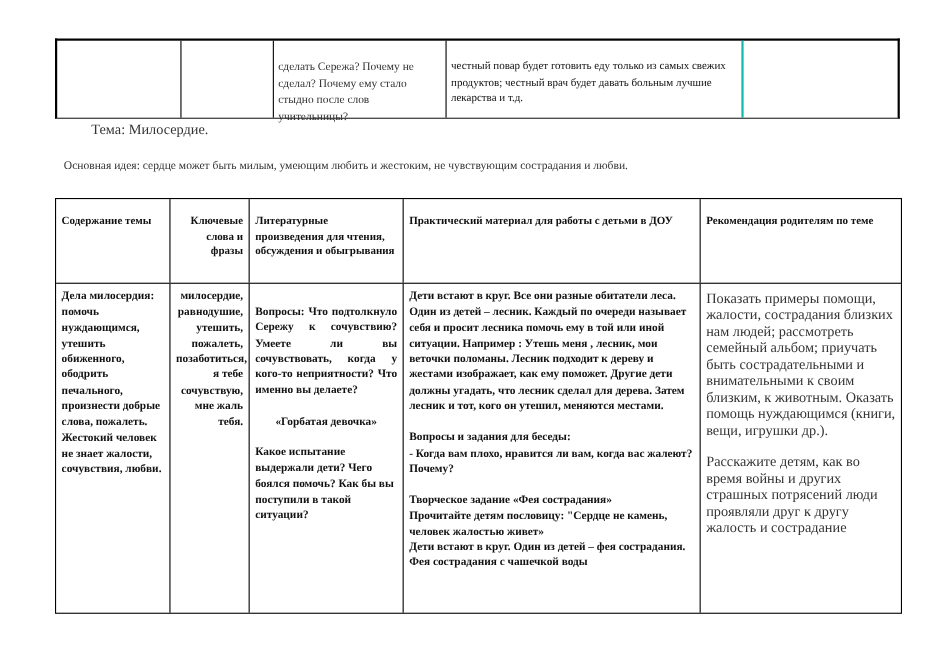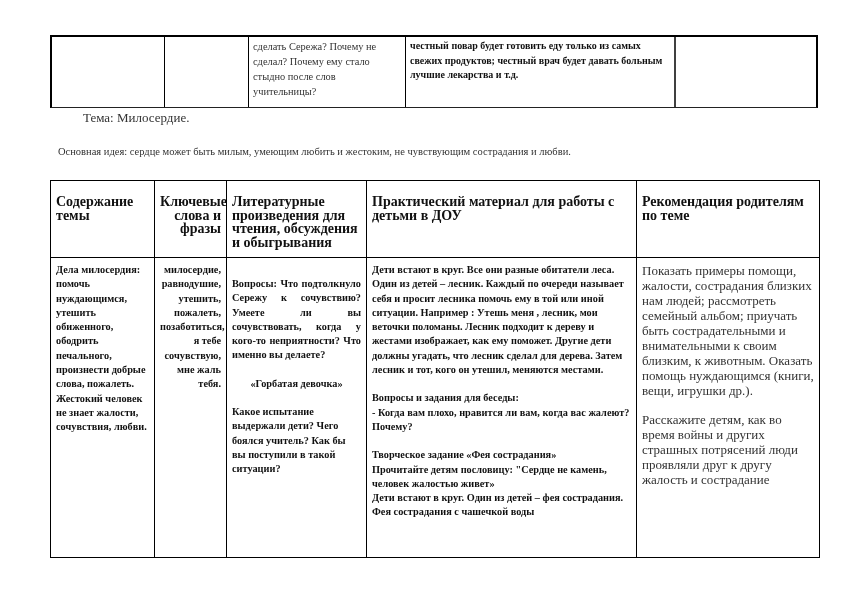--- a/index.html
+++ b/index.html
@@ -3,46 +3,46 @@
 <meta charset="utf-8">
 <style>
   html, body { margin: 0; padding: 0; background: #ffffff; }
   body { width: 842px; height: 595px; position: relative; overflow: hidden;
          font-family: "Liberation Serif", "DejaVu Serif", serif; color: #111; }
   .page { position: absolute; left: 0; top: 0; width: 842px; height: 595px; }
 
   
   .top-table { position: absolute; left: 50px; top: 35px; width: 768px; height: 73px;
                border: 2px solid #000; border-bottom: 1.5px solid #222; box-sizing: border-box; display: flex; }
-  .top-table .c { box-sizing: border-box; height: 100%; border-right: 1px solid #000; padding: 2px 4px;
+  .top-table .c { box-sizing: border-box; height: 100%; border-right: 1px solid #000; padding: 17px 4px;
                   font-size: 10.4px; line-height: 15px; }
   .top-table .c:last-child { border-right: none; }
   .top-table .c1 { width: 113px; border-right: 1.5px solid #000; }
   .top-table .c2 { width: 84px; }
   .top-table .c3 { width: 157px; color: #333; }
-  .top-table .c4 { width: 270px; font-weight: bold; font-size: 10px; line-height: 14.5px; border-right: 2px solid #404040; }
+  .top-table .c4 { width: 270px; font-weight: normal; font-size: 10px; line-height: 14.5px; border-right: 2px solid #14b8a6; }
   .top-table .c5 { flex: 1; }
 
   .theme { position: absolute; left: 58px; top: 110px; font-size: 13px; color: #333; margin-left: 25px; }
   .idea  { position: absolute; left: 58px; top: 146px; font-size: 10.5px; color: #333; }
 
   
   .main-table { position: absolute; left: 50px; top: 180px; width: 770px; height: 378px;
                 border: 1.5px solid #000; box-sizing: border-box; }
   .row { display: flex; box-sizing: border-box; }
   .hdr { height: 77px; border-bottom: 1px solid #000; }
   .body-row { height: 299px; }
   .cell { box-sizing: border-box; border-right: 1px solid #000; padding: 5px 5px; font-size: 10.3px; line-height: 14.3px; overflow: hidden; }
   .cell:last-child { border-right: none; }
   .w1 { width: 104px; }
   .w2 { width: 72px; text-align: right; }
   .w3 { width: 140px; }
   .w4 { width: 270px; }
   .w5 { flex: 1; }
-  .hdr .cell { font-weight: bold; padding-top: 14px; font-size: 14px; line-height: 13.5px; }
+  .hdr .cell { font-weight: bold; padding-top: 14px; font-size: 10px; line-height: 13.5px; }
   .bold { font-weight: bold; }
   .light { color: #333; font-weight: normal; font-size: 13px; line-height: 15px; }
   .p { margin: 0; }
   .gap { height: 14px; }
   .justify { text-align: justify; }
   .center { text-align: center; }
 </style>
 </head>
 <body>
 
@@ -74,21 +74,21 @@
 
       <div class="cell w3 bold">
         <div class="gap"></div>
         <p class="p justify">
           <span>Вопросы:</span>
           <span>Что подтолкнуло Сережу к сочувствию? Умеете ли вы сочувствовать, когда у кого-то неприятности? Что именно вы делаете?</span>
         </p>
         <div class="gap"></div>
         <p class="p center">«Горбатая девочка»</p>
         <div class="gap"></div>
-        <p class="p">Какое испытание выдержали дети? Чего боялся учитель? Как бы вы поступили в такой ситуации?</p>
+        <p class="p">Какое испытание выдержали дети? Чего боялся помочь? Как бы вы поступили в такой ситуации?</p>
       </div>
 
       <div class="cell w4 bold">
         <p class="p">Дети встают в круг. Все они разные обитатели леса. Один из детей – лесник. Каждый по очереди называет себя и просит лесника помочь ему в той или иной ситуации. Например : Утешь меня , лесник, мои веточки поломаны. Лесник подходит к дереву и жестами изображает, как ему поможет. Другие дети должны угадать, что лесник сделал для дерева. Затем лесник и тот, кого он утешил, меняются местами.</p>
         <div class="gap"></div>
         <p class="p">Вопросы и задания для беседы:</p>
         <p class="p">- Когда вам плохо, нравится ли вам, когда вас жалеют? Почему?</p>
         <div class="gap"></div>
         <p class="p">Творческое задание «Фея сострадания»</p>
         <p class="p">Прочитайте детям пословицу: "Сердце не камень, человек жалостью живет»</p>

